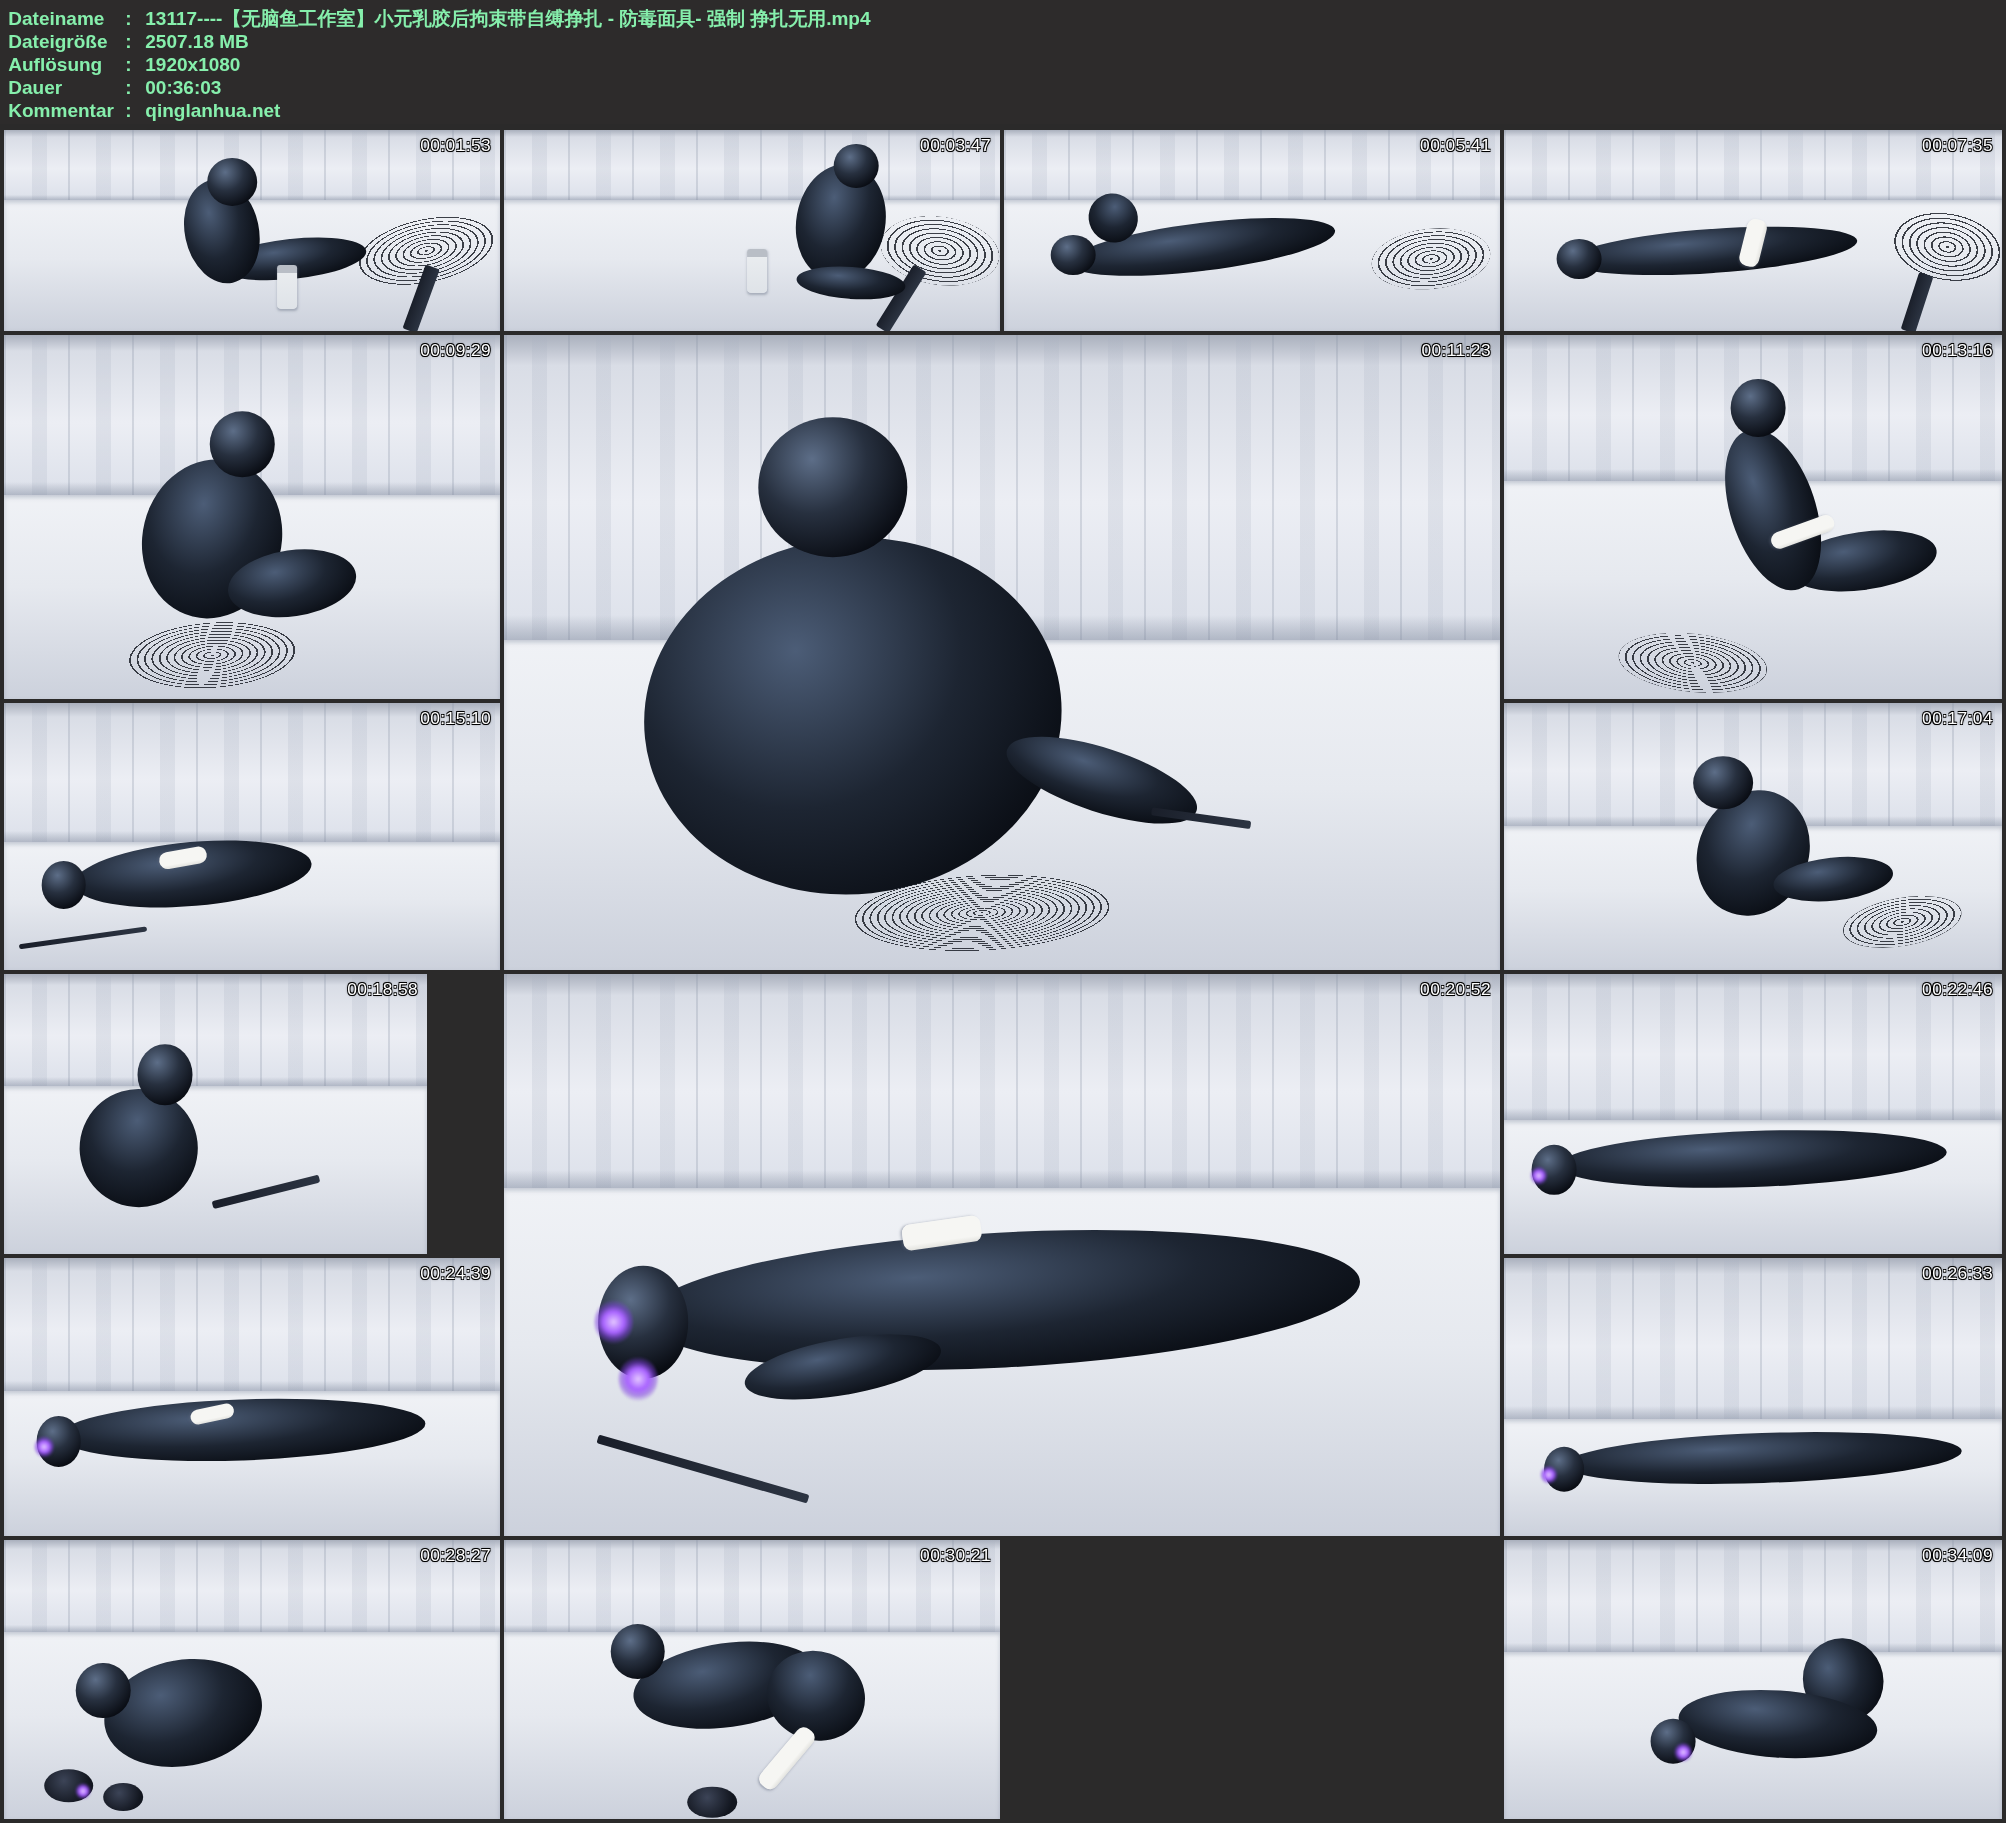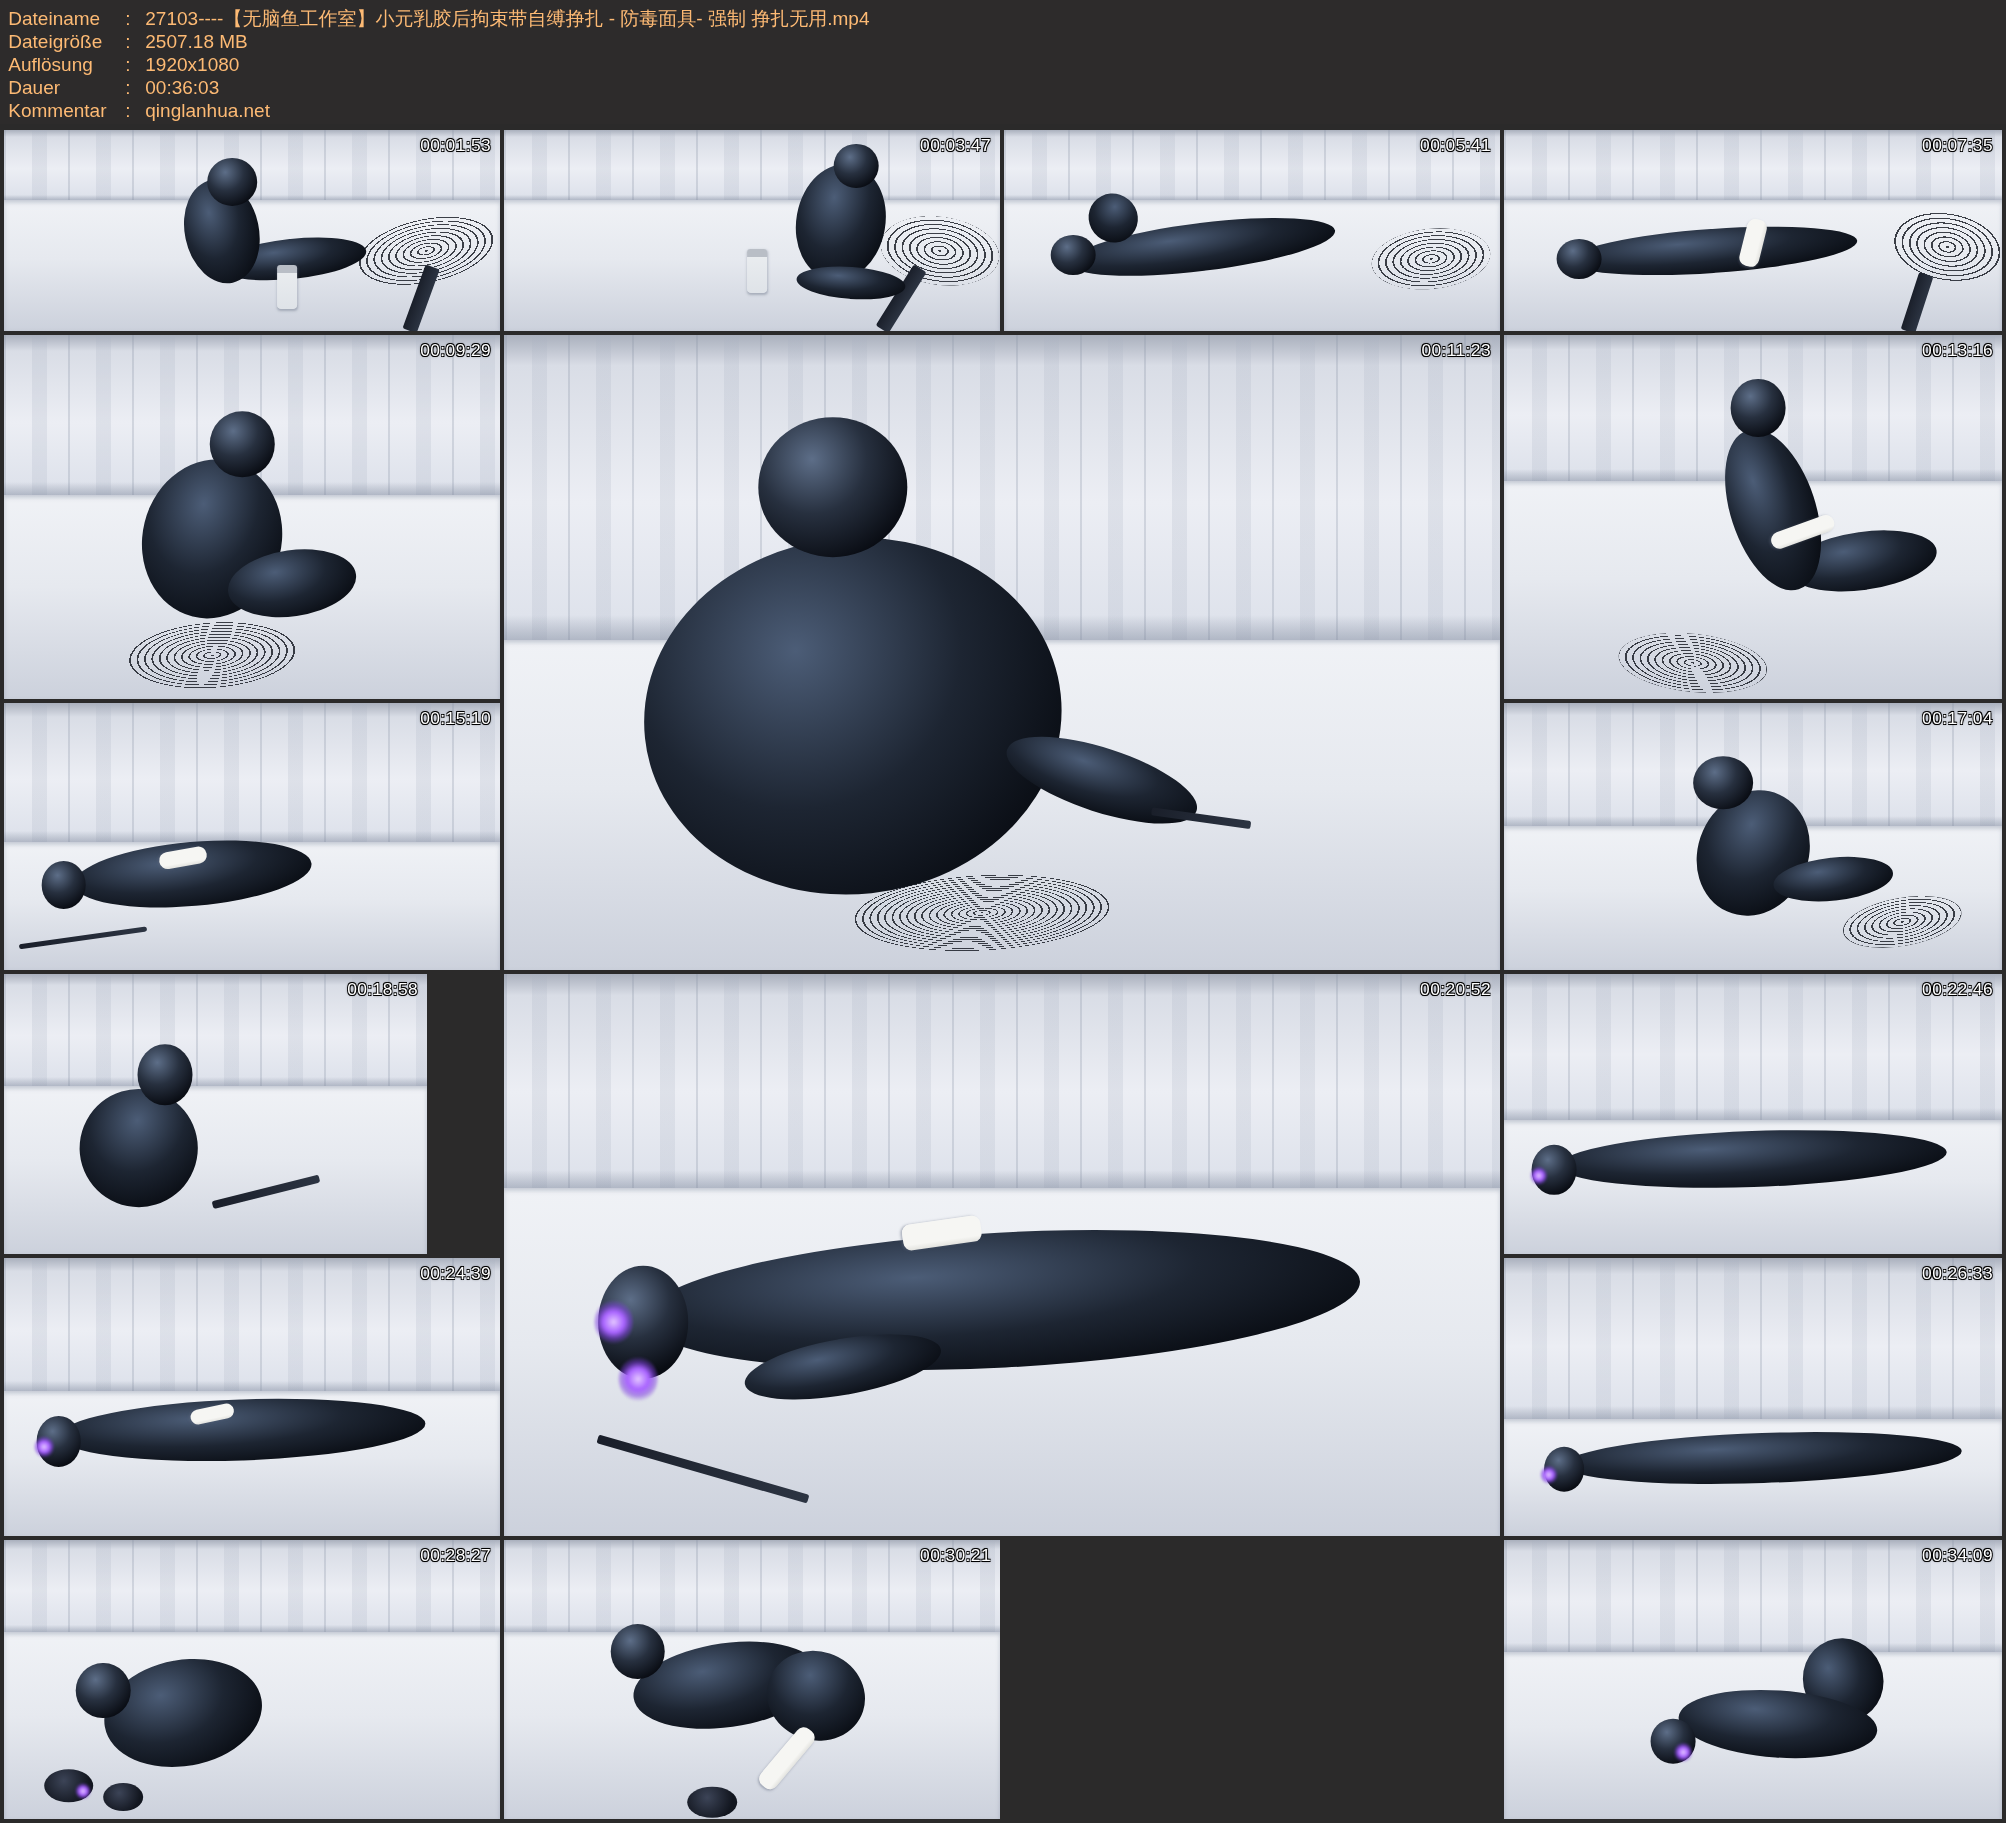--- a/index.html
+++ b/index.html
@@ -1,21 +1,21 @@
 <!DOCTYPE html>
 <html style="font-size:13.2px"><head>
 <meta charset="utf-8">
 <style>
   html,body{margin:0;padding:0;background:#1d1c1c;}
   .sheet{position:relative;width:2006px;height:1823px;background:#2b2a2a;overflow:hidden;
          font-family:"Liberation Sans",sans-serif;}
   
   .hdr{position:absolute;left:0;top:0;width:2006px;height:124px;background:#2d2b2b;
        padding:7.4px 0 0 8.3px;box-sizing:border-box;}
-  .hrow{display:flex;height:23px;line-height:23px;font-weight:normal;font-size:19px;color:#fdba74;
+  .hrow{display:flex;height:23px;line-height:23px;font-weight:bold;font-size:19px;color:#86efac;
         white-space:nowrap;align-items:center;}
   .hlabel{display:inline-block;width:117px;}
   .hcolon{display:inline-block;width:20px;text-align:left;}
   .hvalue{display:inline-block;}
   
   .cell{position:absolute;overflow:hidden;background:#e7eaef;}
   .scene{position:absolute;inset:0;--seam:40%;}
   .curtain{position:absolute;left:0;top:0;right:0;height:var(--seam);
      background:
        repeating-linear-gradient(90deg, rgba(138,148,166,.28) 0 2.5px, rgba(255,255,255,0) 2.5px 28px, rgba(170,178,194,.22) 28px 43px, rgba(255,255,255,0) 43px 64px),
@@ -44,21 +44,21 @@
 </style>
 </head>
 <body>
 
 <div class="sheet">
 
   <div class="hdr">
     <div class="hrow">
       <span class="hlabel">Dateiname</span>
       <span class="hcolon">:</span>
-      <span class="hvalue">27103----【无脑鱼工作室】小元乳胶后拘束带自缚挣扎 - 防毒面具- 强制 挣扎无用.mp4</span>
+      <span class="hvalue">13117----【无脑鱼工作室】小元乳胶后拘束带自缚挣扎 - 防毒面具- 强制 挣扎无用.mp4</span>
     </div>
     <div class="hrow">
       <span class="hlabel">Dateigröße</span>
       <span class="hcolon">:</span>
       <span class="hvalue">2507.18 MB</span>
     </div>
     <div class="hrow">
       <span class="hlabel">Auflösung</span>
       <span class="hcolon">:</span>
       <span class="hvalue">1920x1080</span>

